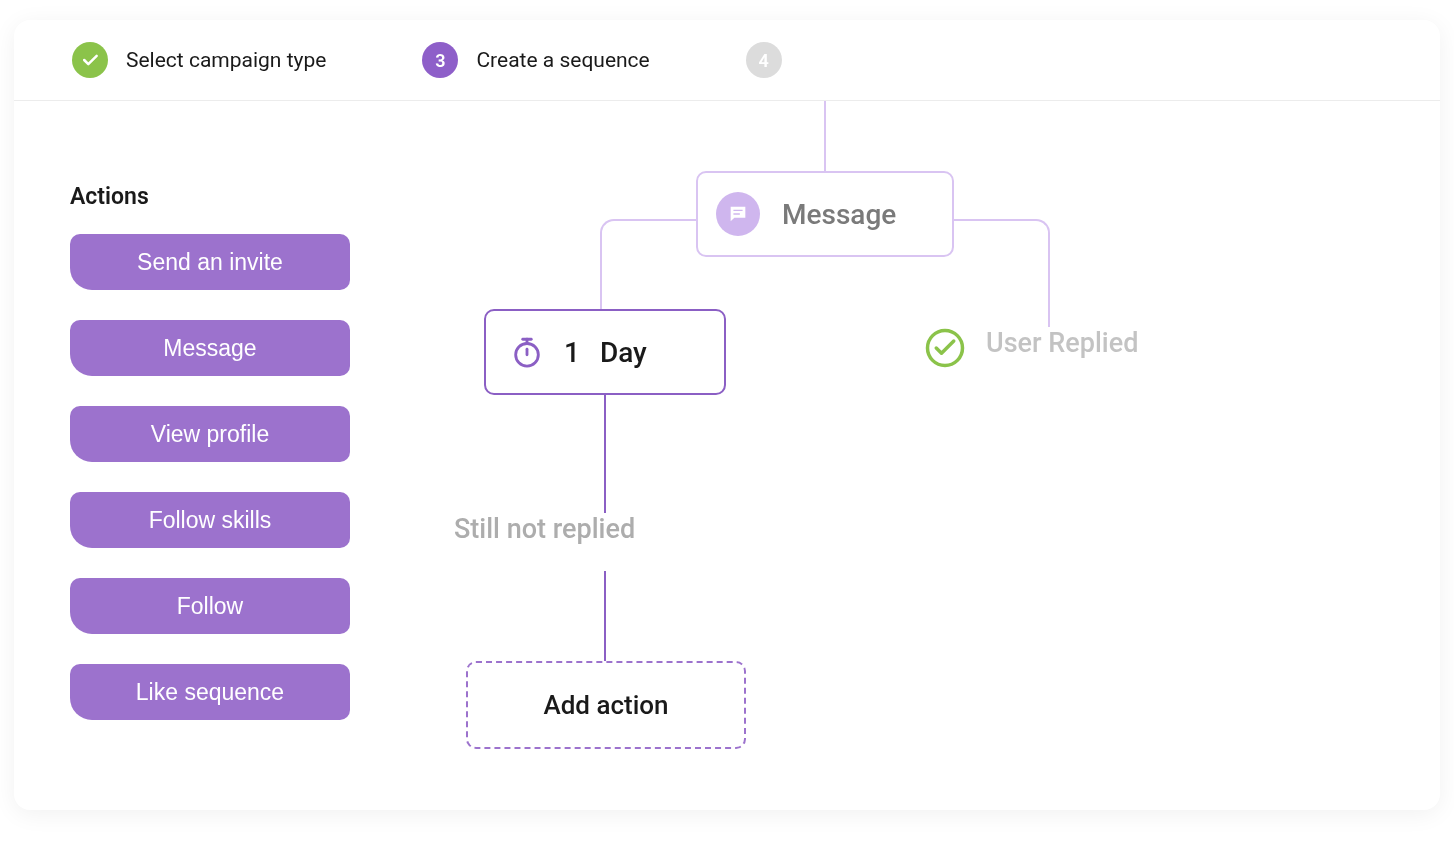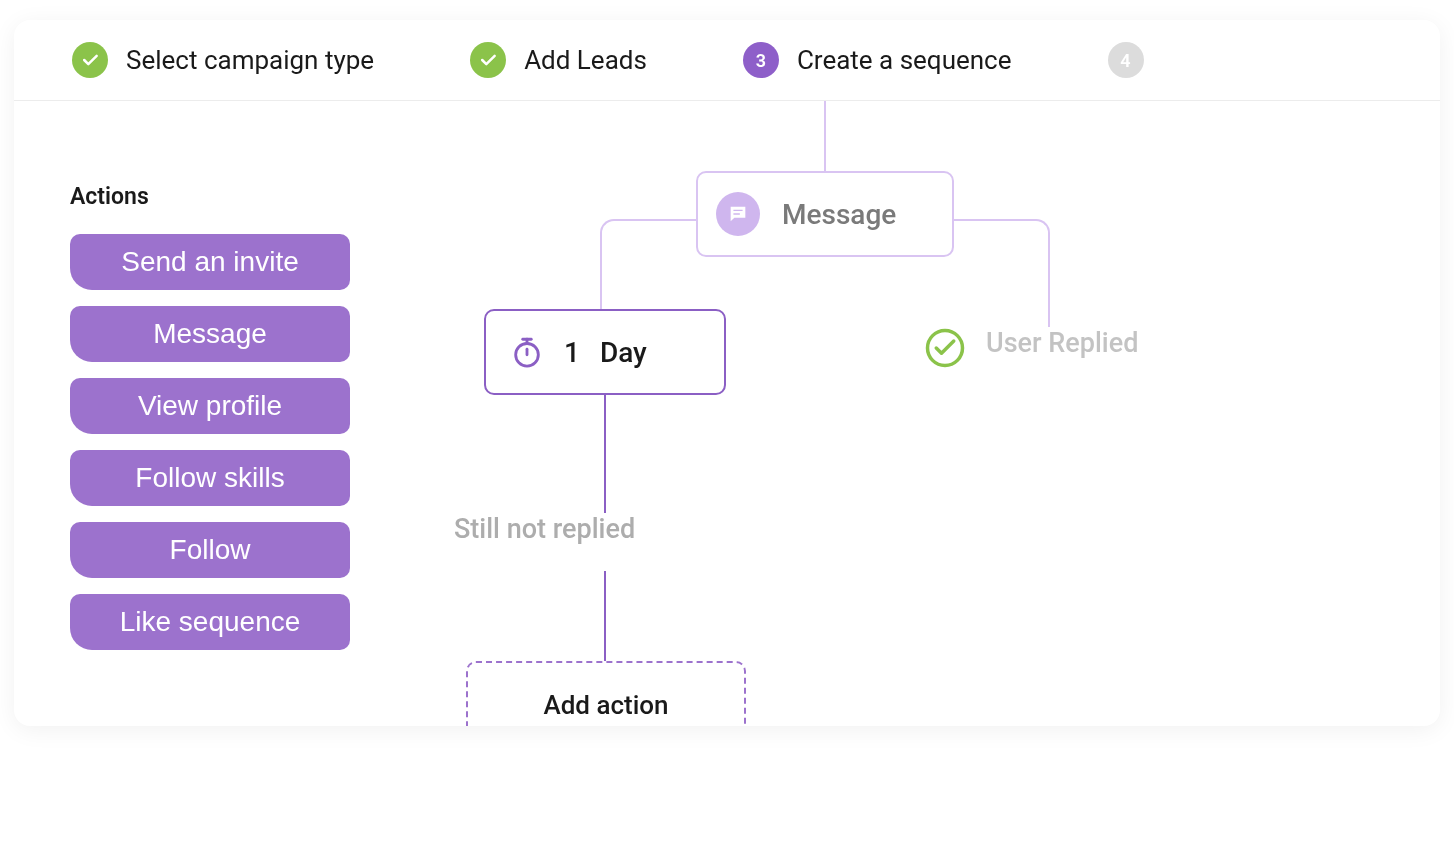--- a/index.html
+++ b/index.html
@@ -39,21 +39,21 @@
     display: flex;
     align-items: center;
     justify-content: center;
     color: #fff;
     font-size: 18px;
     font-weight: 600;
   }
   .step-badge.done { background: #8bc34a; }
   .step-badge.active { background: #8e5fc9; }
   .step-badge.upcoming { background: #dcdcdc; color: #fff; }
-  .step-label { font-size: 26px; color: #1a1a1a; }
+  .step-label { font-size: 21px; color: #1a1a1a; }
   .step-label.upcoming { color: #cfcfcf; }
   .check-svg { width: 20px; height: 20px; }
   
   .body {
     display: flex;
     padding: 40px 56px 60px 56px;
     gap: 40px;
   }
   
   .sidebar { width: 280px; flex-shrink: 0; }
@@ -65,23 +65,23 @@
     margin-top: 42px;
   }
   .action-btn {
     width: 100%;
     height: 56px;
     background: #9c72cd;
     color: #fff;
     border: none;
     border-radius: 10px;
     border-bottom-left-radius: 22px;
-    font-size: 28px;
+    font-size: 23px;
     font-weight: 500;
-    margin-bottom: 16px;
+    margin-bottom: 30px;
     cursor: pointer;
   }
   
   .canvas {
     position: relative;
     flex: 1;
   }
   .node {
     position: absolute;
     background: #fff;
@@ -164,28 +164,20 @@
   <div class="card">
 
     <div class="stepper">
       <div class="step">
         <div class="step-badge done">
           <svg class="check-svg" viewBox="0 0 24 24">
               <path d="M5 12l5 5L20 7" stroke="#fff" stroke-width="3" fill="none" stroke-linecap="round" stroke-linejoin="round"></path>
             </svg>
         </div>
         <span class="step-label">Select campaign type</span>
-      </div>
-      <div class="step">
-        <div class="step-badge done">
-          <svg class="check-svg" viewBox="0 0 24 24">
-              <path d="M5 12l5 5L20 7" stroke="#fff" stroke-width="3" fill="none" stroke-linecap="round" stroke-linejoin="round"></path>
-            </svg>
-        </div>
-        <span class="step-label">Add Leads</span>
       </div>
       <div class="step">
         <div class="step-badge active">3</div>
         <span class="step-label">Create a sequence</span>
       </div>
       <div class="step">
         <div class="step-badge upcoming">4</div>
       </div>
     </div>
 

